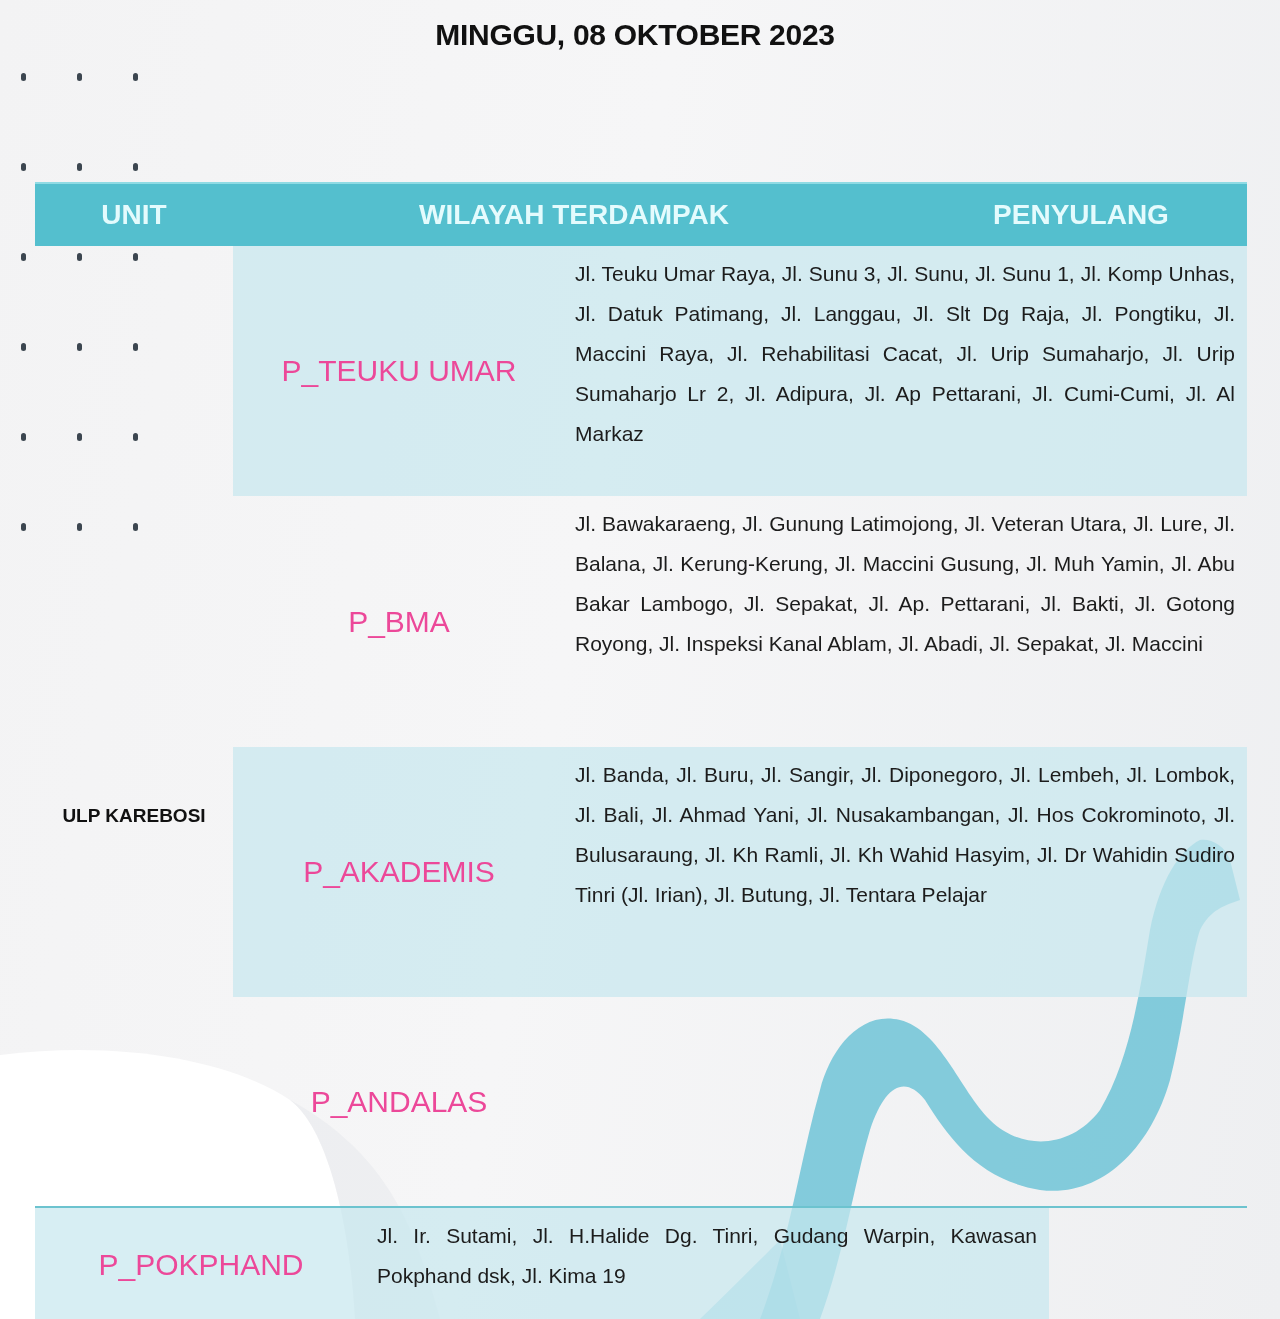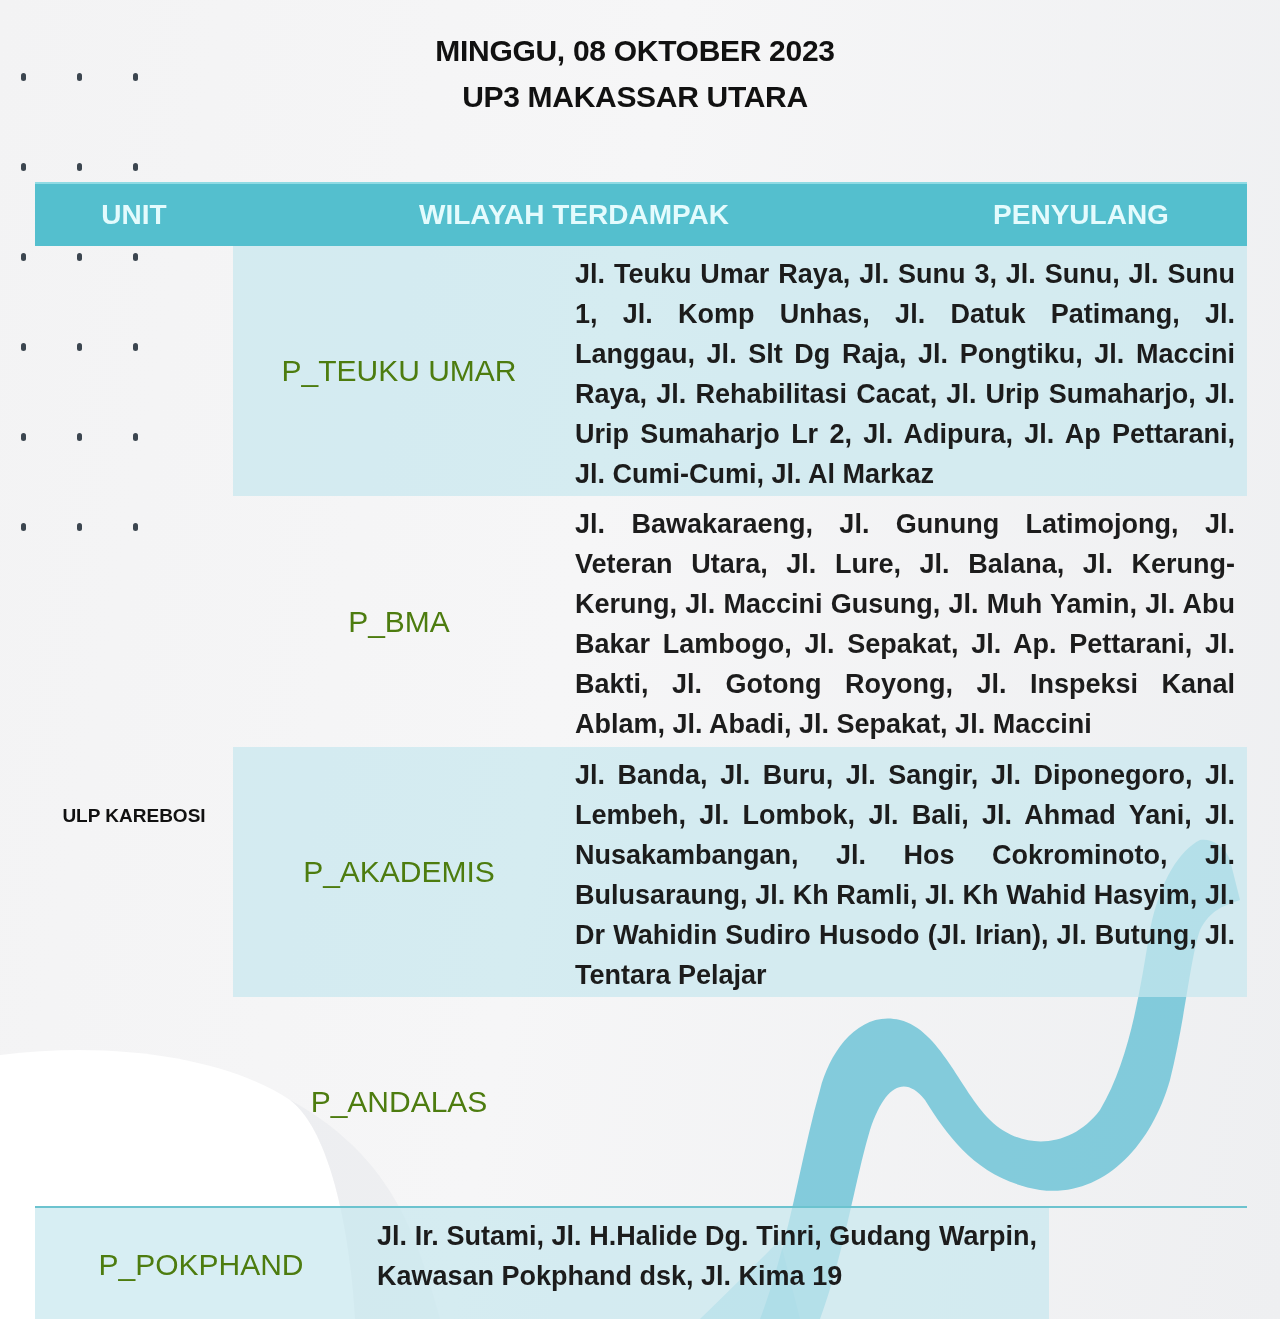--- a/index.html
+++ b/index.html
@@ -6,21 +6,21 @@
     body {
       width: 1280px; height: 1319px; overflow: hidden; position: relative;
       background: linear-gradient(100deg, #f3f3f4 0%, #f6f6f7 45%, #eeeff1 100%);
       font-family: "Liberation Sans", sans-serif;
       color: #1a1a1a;
     }
     .bg-layer { position: absolute; left: 0; top: 0; width: 1280px; height: 1319px; pointer-events: none; }
     .dots { position: absolute; left: 0; top: 0; }
     .dot { position: absolute; width: 5px; height: 8px; border-radius: 3px; background: #3c4650; }
 
-    .title-block { position: absolute; left: 0; top: 28px; width: 1270px; text-align: center; z-index: 3; }
+    .title-block { position: absolute; left: 0; top: 12px; width: 1270px; text-align: center; z-index: 3; }
     .title-line {
       font-weight: bold; font-size: 30px; line-height: 46px; letter-spacing: -0.3px; color: #111;
     }
 
     .table { position: absolute; left: 35px; top: 182px; width: 1212px; z-index: 2; }
     .thead {
       display: flex; height: 62px; background: #54bfce; align-items: center;
       border-top: 2px solid #8fdbe4;
     }
     .th { color: #e4fbfd; font-weight: bold; font-size: 28px; text-align: center; }
@@ -31,25 +31,25 @@
     .group { position: relative; display: flex; }
     .unit-cell {
       width: 198px; display: flex; align-items: center; justify-content: center;
       text-align: center; font-weight: bold; font-size: 19px; line-height: 44px; color: #111;
     }
     .rows { width: 1014px; }
     .row { display: flex; align-items: stretch; }
     .row.shaded { background: rgba(200, 232, 238, 0.72); }
     .feed-cell {
       width: 332px; display: flex; align-items: center; justify-content: center;
-      font-size: 30px; color: #4d7c0f;
+      font-size: 30px; color: #ec4899;
     }
     .area-cell {
       width: 660px; padding: 8px 12px 23px 10px;
-      font-size: 27px; line-height: 40px; text-align: justify; color: #1c1c1c; font-weight: bold;
+      font-size: 21px; line-height: 40px; text-align: justify; color: #1c1c1c;
     }
     .sep { height: 2px; background: #6cc3cf; width: 1212px; }
 
     .wave { position: absolute; left: 0; top: 0; z-index: 1; pointer-events: none; }
   </style>
 </head>
 <body>
 
 <svg class="bg-layer" viewBox="0 0 1280 1319" width="1280" height="1319">
 
@@ -74,21 +74,20 @@
   <div class="dot" style="left:21px;top:433px"></div>
     <div class="dot" style="left:77px;top:433px"></div>
     <div class="dot" style="left:133px;top:433px"></div>
   <div class="dot" style="left:21px;top:523px"></div>
     <div class="dot" style="left:77px;top:523px"></div>
     <div class="dot" style="left:133px;top:523px"></div>
 </div>
 
 <div class="title-block">
   <div class="title-line">MINGGU, 08 OKTOBER 2023</div>
-  <div class="title-line">UP3 MAKASSAR UTARA</div>
 </div>
 
 <div class="table">
   <div class="thead">
     <div class="th c-unit">UNIT</div>
     <div class="th c-area">WILAYAH TERDAMPAK</div>
     <div class="th c-feed">PENYULANG</div>
   </div>
 
   <div class="group">
@@ -99,21 +98,21 @@
       <div class="row shaded" style="height:250px;">
         <div class="feed-cell">P_TEUKU UMAR</div>
         <div class="area-cell">Jl. Teuku Umar Raya, Jl. Sunu 3, Jl. Sunu, Jl. Sunu 1, Jl. Komp Unhas, Jl. Datuk Patimang, Jl. Langgau, Jl. Slt Dg Raja, Jl. Pongtiku, Jl. Maccini Raya, Jl. Rehabilitasi Cacat, Jl. Urip Sumaharjo, Jl. Urip Sumaharjo Lr 2, Jl. Adipura, Jl. Ap Pettarani, Jl. Cumi-Cumi, Jl. Al Markaz</div>
       </div>
       <div class="row" style="height:251px;">
         <div class="feed-cell">P_BMA</div>
         <div class="area-cell">Jl. Bawakaraeng, Jl. Gunung Latimojong, Jl. Veteran Utara, Jl. Lure, Jl. Balana, Jl. Kerung-Kerung, Jl. Maccini Gusung, Jl. Muh Yamin, Jl. Abu Bakar Lambogo, Jl. Sepakat, Jl. Ap. Pettarani, Jl. Bakti, Jl. Gotong Royong, Jl. Inspeksi Kanal Ablam, Jl. Abadi, Jl. Sepakat, Jl. Maccini</div>
       </div>
       <div class="row shaded" style="height:250px;">
         <div class="feed-cell">P_AKADEMIS</div>
-        <div class="area-cell">Jl. Banda, Jl. Buru, Jl. Sangir, Jl. Diponegoro, Jl. Lembeh, Jl. Lombok, Jl. Bali, Jl. Ahmad Yani, Jl. Nusakambangan, Jl. Hos Cokrominoto, Jl. Bulusaraung, Jl. Kh Ramli, Jl. Kh Wahid Hasyim, Jl. Dr Wahidin Sudiro Husodo (Jl. Irian), Jl. Butung, Jl. Tentara Pelajar</div>
+        <div class="area-cell">Jl. Banda, Jl. Buru, Jl. Sangir, Jl. Diponegoro, Jl. Lembeh, Jl. Lombok, Jl. Bali, Jl. Ahmad Yani, Jl. Nusakambangan, Jl. Hos Cokrominoto, Jl. Bulusaraung, Jl. Kh Ramli, Jl. Kh Wahid Hasyim, Jl. Dr Wahidin Sudiro Tinri (Jl. Irian), Jl. Butung, Jl. Tentara Pelajar</div>
       </div>
       <div class="row" style="height:209px;">
         <div class="feed-cell">P_ANDALAS</div>
       </div>
     </div>
   </div>
 
   <div class="sep"></div>
 
   <div class="group">

